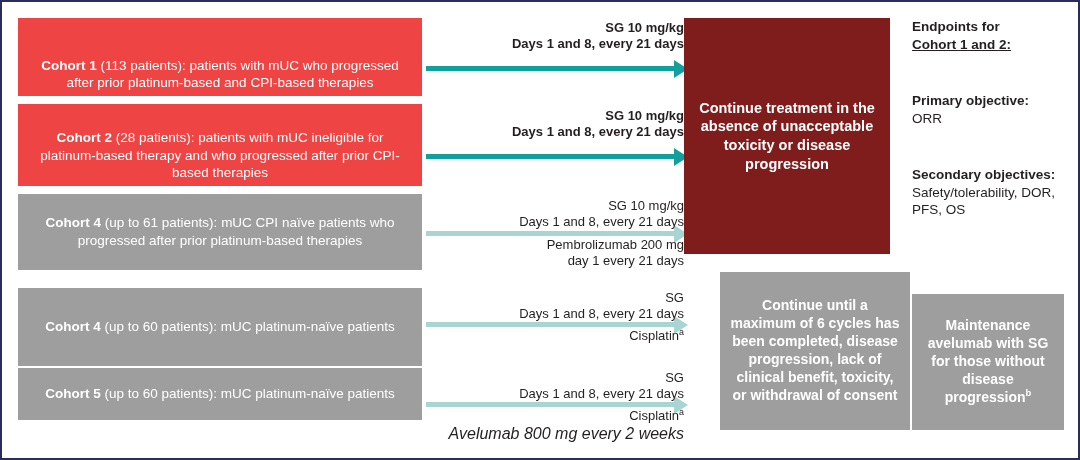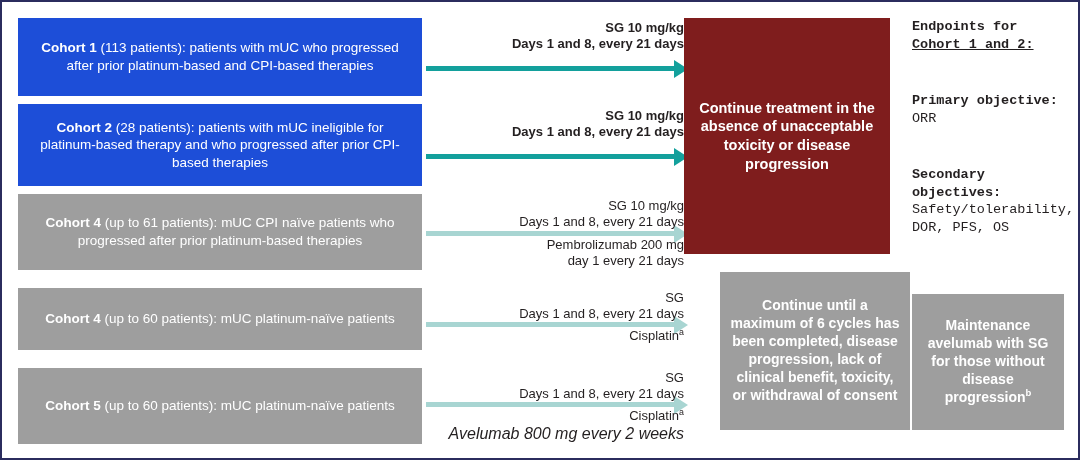--- a/index.html
+++ b/index.html
@@ -27,28 +27,28 @@
     align-items:center;
     justify-content:center;
     text-align:center;
     color:#ffffff;
     font-size:13.5px;
     line-height:1.30;
     padding:4px 10px;
   }
   .cohort-box .ctext{display:block;}
   .cohort-box b{font-weight:bold;}
-  .teal-box{background:#1d4ed8;}
+  .teal-box{background:#ef4444;align-items:flex-end;}
   .gray-box{background:#9e9e9e;}
 
   #cohort-1{top:16px;  height:78px;}
   #cohort-2{top:102px; height:82px;}
   #cohort-3{top:192px; height:76px;}
-  #cohort-4{top:286px; height:62px;}
-  #cohort-5{top:366px; height:76px;}
+  #cohort-4{top:286px; height:78px;}
+  #cohort-5{top:366px; height:52px;}
 
   
   .regimen{
     position:absolute;
     left:424px;
     width:258px;
     box-sizing:border-box;
     text-align:right;
     color:#231f20;
   }
@@ -134,21 +134,20 @@
     font-size:14px;
   }
 
   
   #endpoints{
     position:absolute;
     left:910px; top:16px; width:160px;
     color:#231f20;
     font-size:13.5px;
     line-height:1.30;
-    font-family:Liberation Mono, monospace;
   }
   #endpoints .hd{font-weight:bold;}
   #endpoints .ul{font-weight:bold;text-decoration:underline;}
   #endpoints .grp{margin-top:11px;}
   #endpoints .lbl{font-weight:bold;margin-top:39px;}
   #endpoints .val{font-weight:normal;}
 
   sup{font-size:0.68em; vertical-align:super; line-height:0;}
 </style>
 </head>

